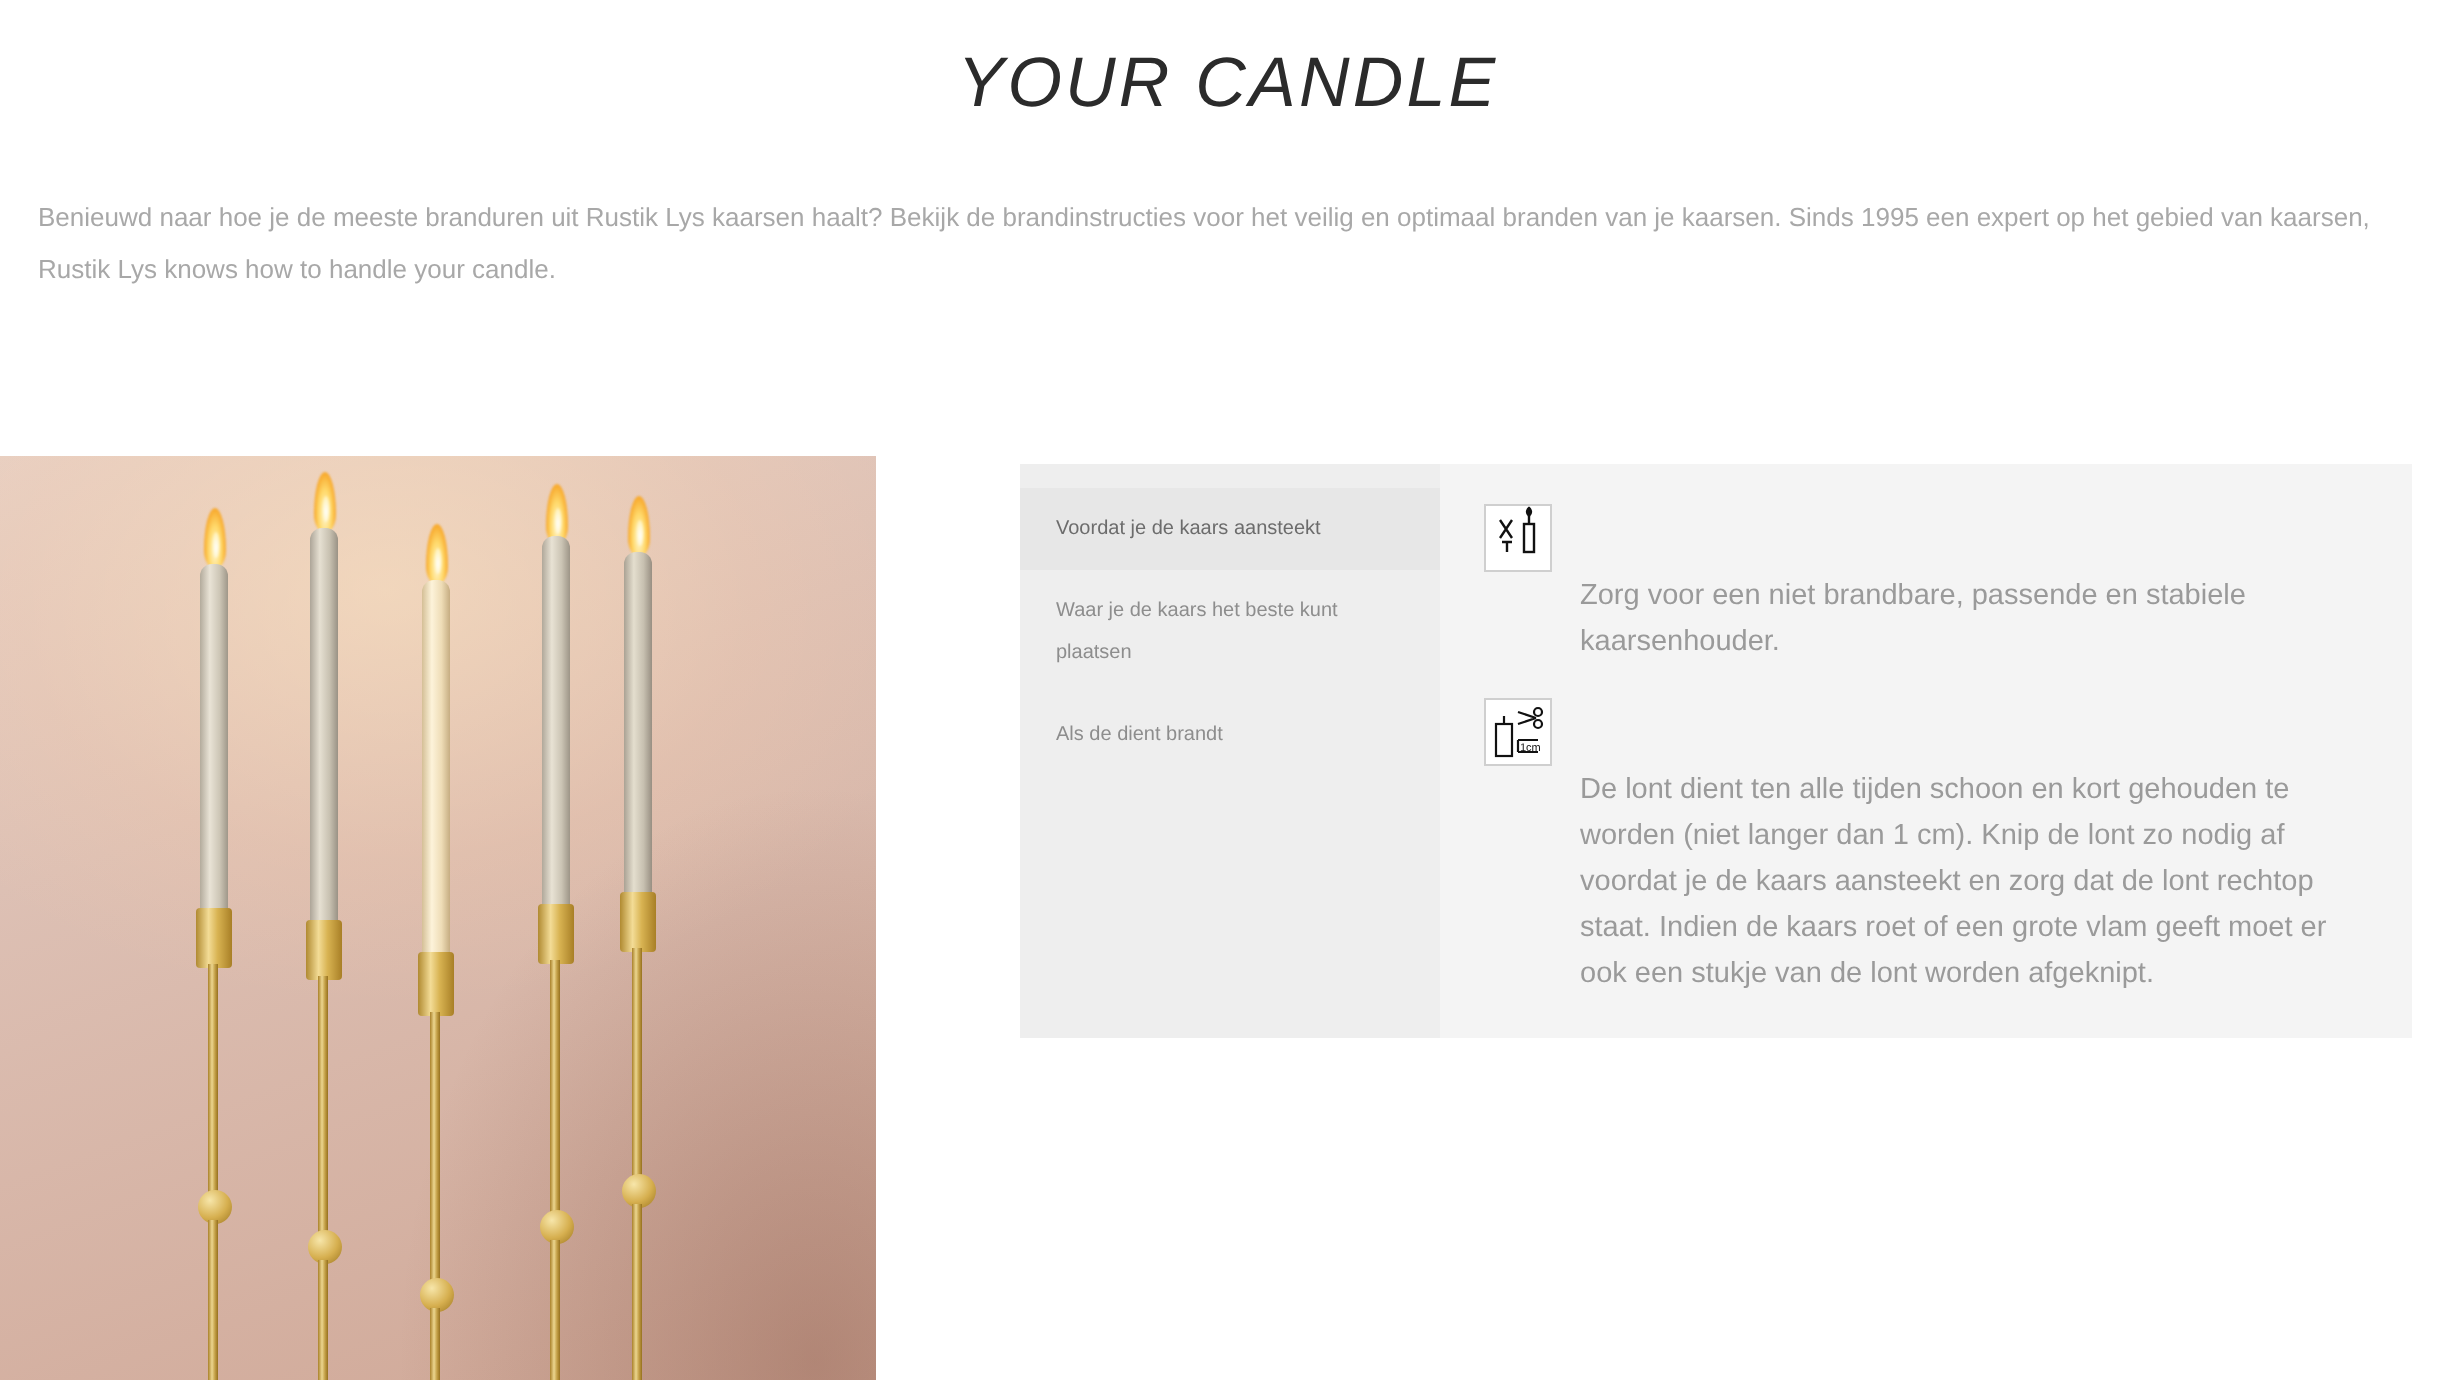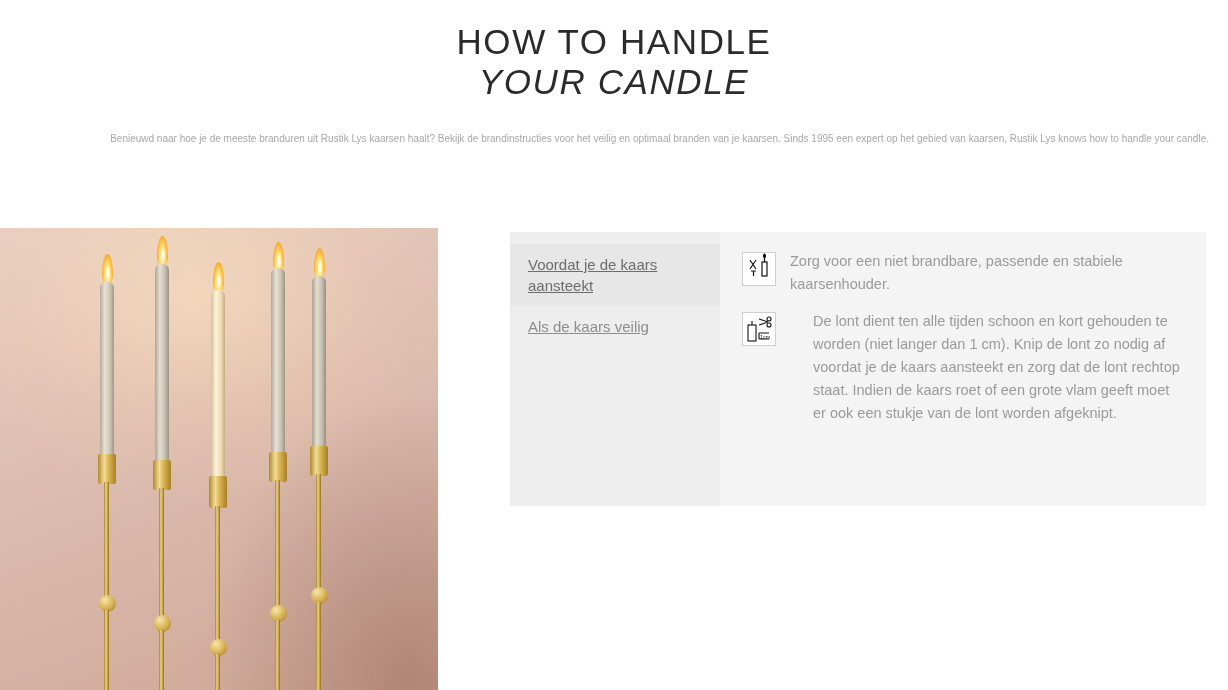--- a/index.html
+++ b/index.html
@@ -30,24 +30,24 @@
     line-height: 40px;
     letter-spacing: 1.6px;
     color: #2b2b2b;
     font-weight: 500;
     margin: 0 auto;
     max-width: 700px;
   }
   .hero-title .line2 { display: block; font-style: italic; }
 
   .hero-sub {
-    margin: 24px auto 0 auto;
+    margin: 34px auto 0 auto;
     width: 1190px;
-    text-align: right;
-    font-size: 10px;
+    text-align: left;
+    font-size: 13px;
     line-height: 26px;
     color: #a8a8a8;
     font-weight: 400;
   }
 
   
   .content {
     position: absolute;
     top: 228px;
     left: 0;
@@ -158,66 +158,65 @@
   }
 
   .tabs {
     width: 210px;
     flex: 0 0 210px;
     background: #eeeeee;
     padding: 12px 0 24px 0;
   }
   .tab {
     padding: 10px 20px 10px 18px;
-    font-size: 15px;
+    font-size: 10px;
     line-height: 21px;
     color: #8d8d8d;
     cursor: pointer;
-    text-decoration: underline;
   }
   .tab.active {
     background: #e7e7e7;
     color: #6c6c6c;
   }
 
   .tab-body {
     flex: 1 1 auto;
     padding: 18px 24px 20px 22px;
   }
 
   .instruction {
     display: flex;
     align-items: flex-start;
     margin-bottom: 14px;
   }
-  .instruction:last-child { margin-bottom: 0; gap: 23px; }
+  .instruction:last-child { margin-bottom: 0; }
 
   .pictogram {
     flex: 0 0 34px;
     width: 34px;
     height: 34px;
     margin-right: 14px;
     margin-top: 2px;
     border: 1px solid #cfcfcf;
     background: #ffffff;
   }
   .instr-text {
     font-size: 14.5px;
     line-height: 23px;
     color: #9a9a9a;
+    margin-top: 37px;
   }
 </style>
 </head>
 <body>
 
 <div class="page">
 
   <div class="hero">
     <h1 class="hero-title">
-      <span>HOW TO HANDLE</span>
       <span class="line2">YOUR CANDLE</span>
     </h1>
     <p class="hero-sub">Benieuwd naar hoe je de meeste branduren uit Rustik Lys kaarsen haalt? Bekijk de brandinstructies voor het veilig en optimaal branden van je kaarsen. Sinds 1995 een expert op het gebied van kaarsen, Rustik Lys knows how to handle your candle.</p>
   </div>
 
   <div class="content">
 
     <div class="photo-col">
       <div class="photo-glow"></div>
       <div class="photo-shadow"></div>
@@ -267,21 +266,22 @@
         <div class="rod" style="bottom:0px; height:88px;"></div>
       </div>
     </div>
 
     <div class="right-col">
 
       <div class="panel">
 
         <div class="tabs">
           <div class="tab active">Voordat je de kaars aansteekt</div>
-          <div class="tab">Als de kaars veilig</div>
+          <div class="tab">Waar je de kaars het beste kunt plaatsen</div>
+          <div class="tab">Als de dient brandt</div>
         </div>
 
         <div class="tab-body">
 
           <div class="instruction">
             <div class="pictogram">
               <svg width="32" height="32" viewBox="0 0 32 32" aria-hidden="true">
                 <g stroke="#111" stroke-width="1.2" fill="none">
                   <path d="M7 7 L13 16 M13 7 L7 16"></path>
                   <path d="M8 18 h5 M10.5 18 v5"></path>

